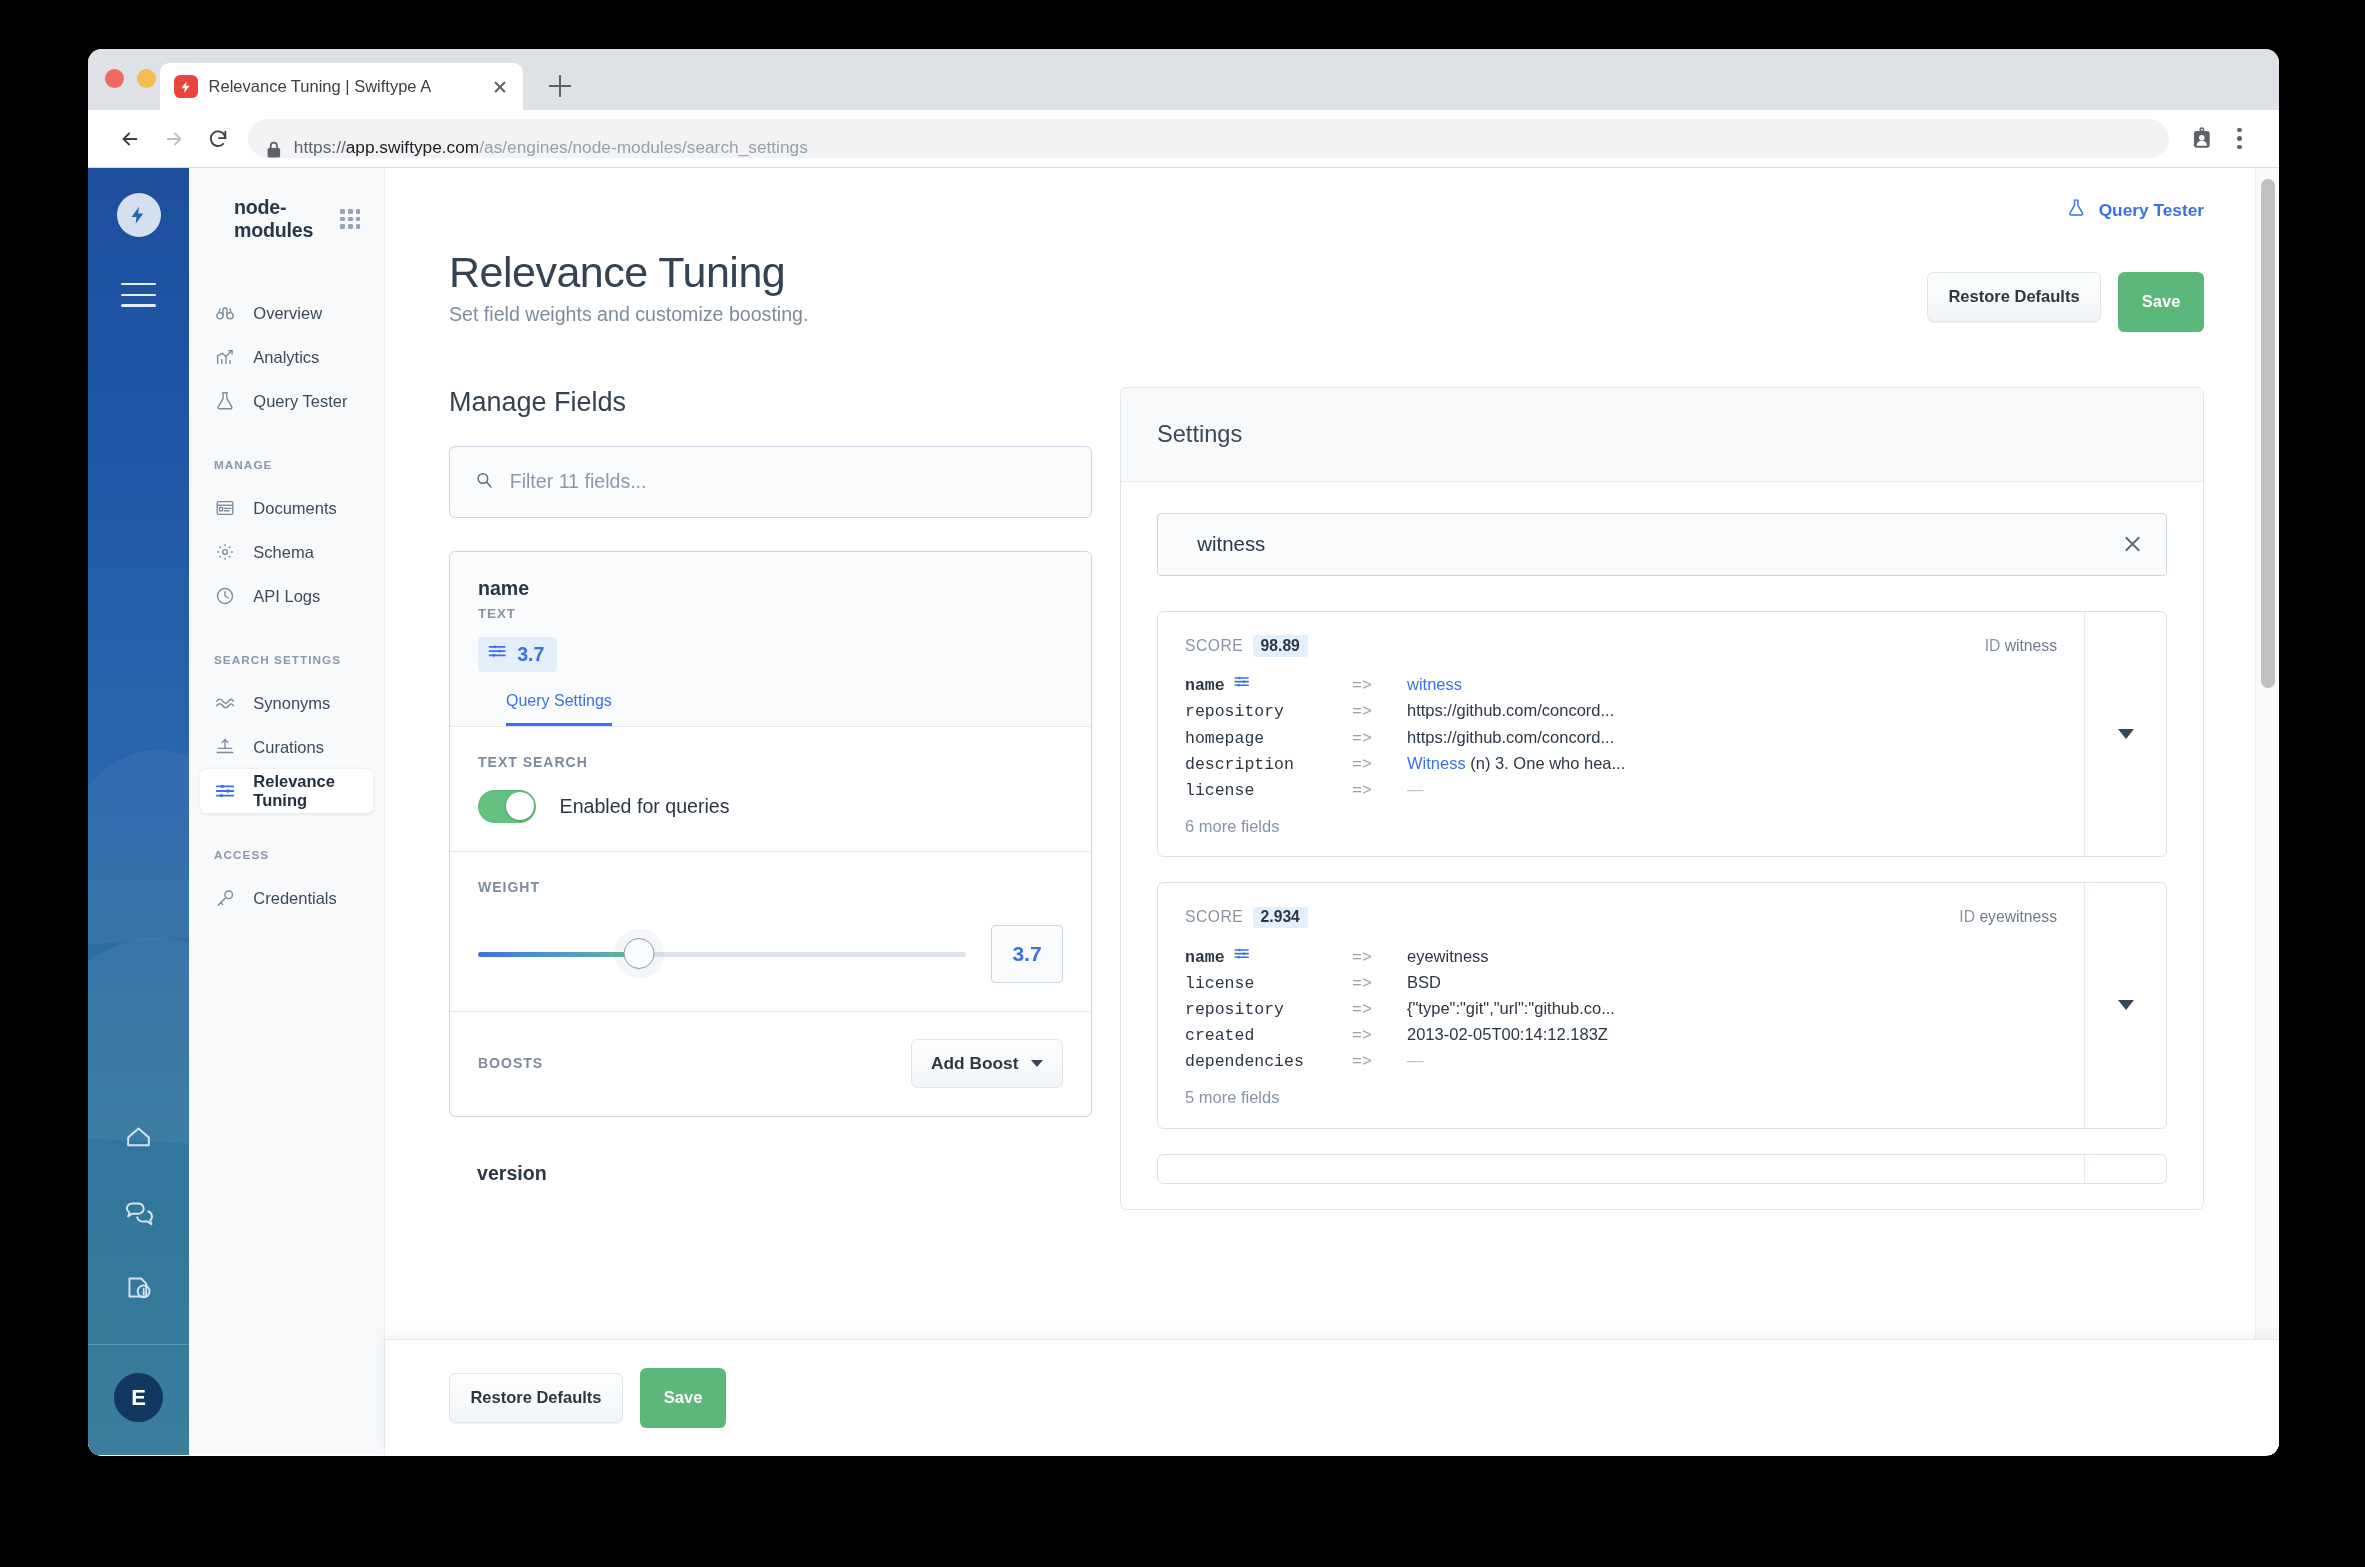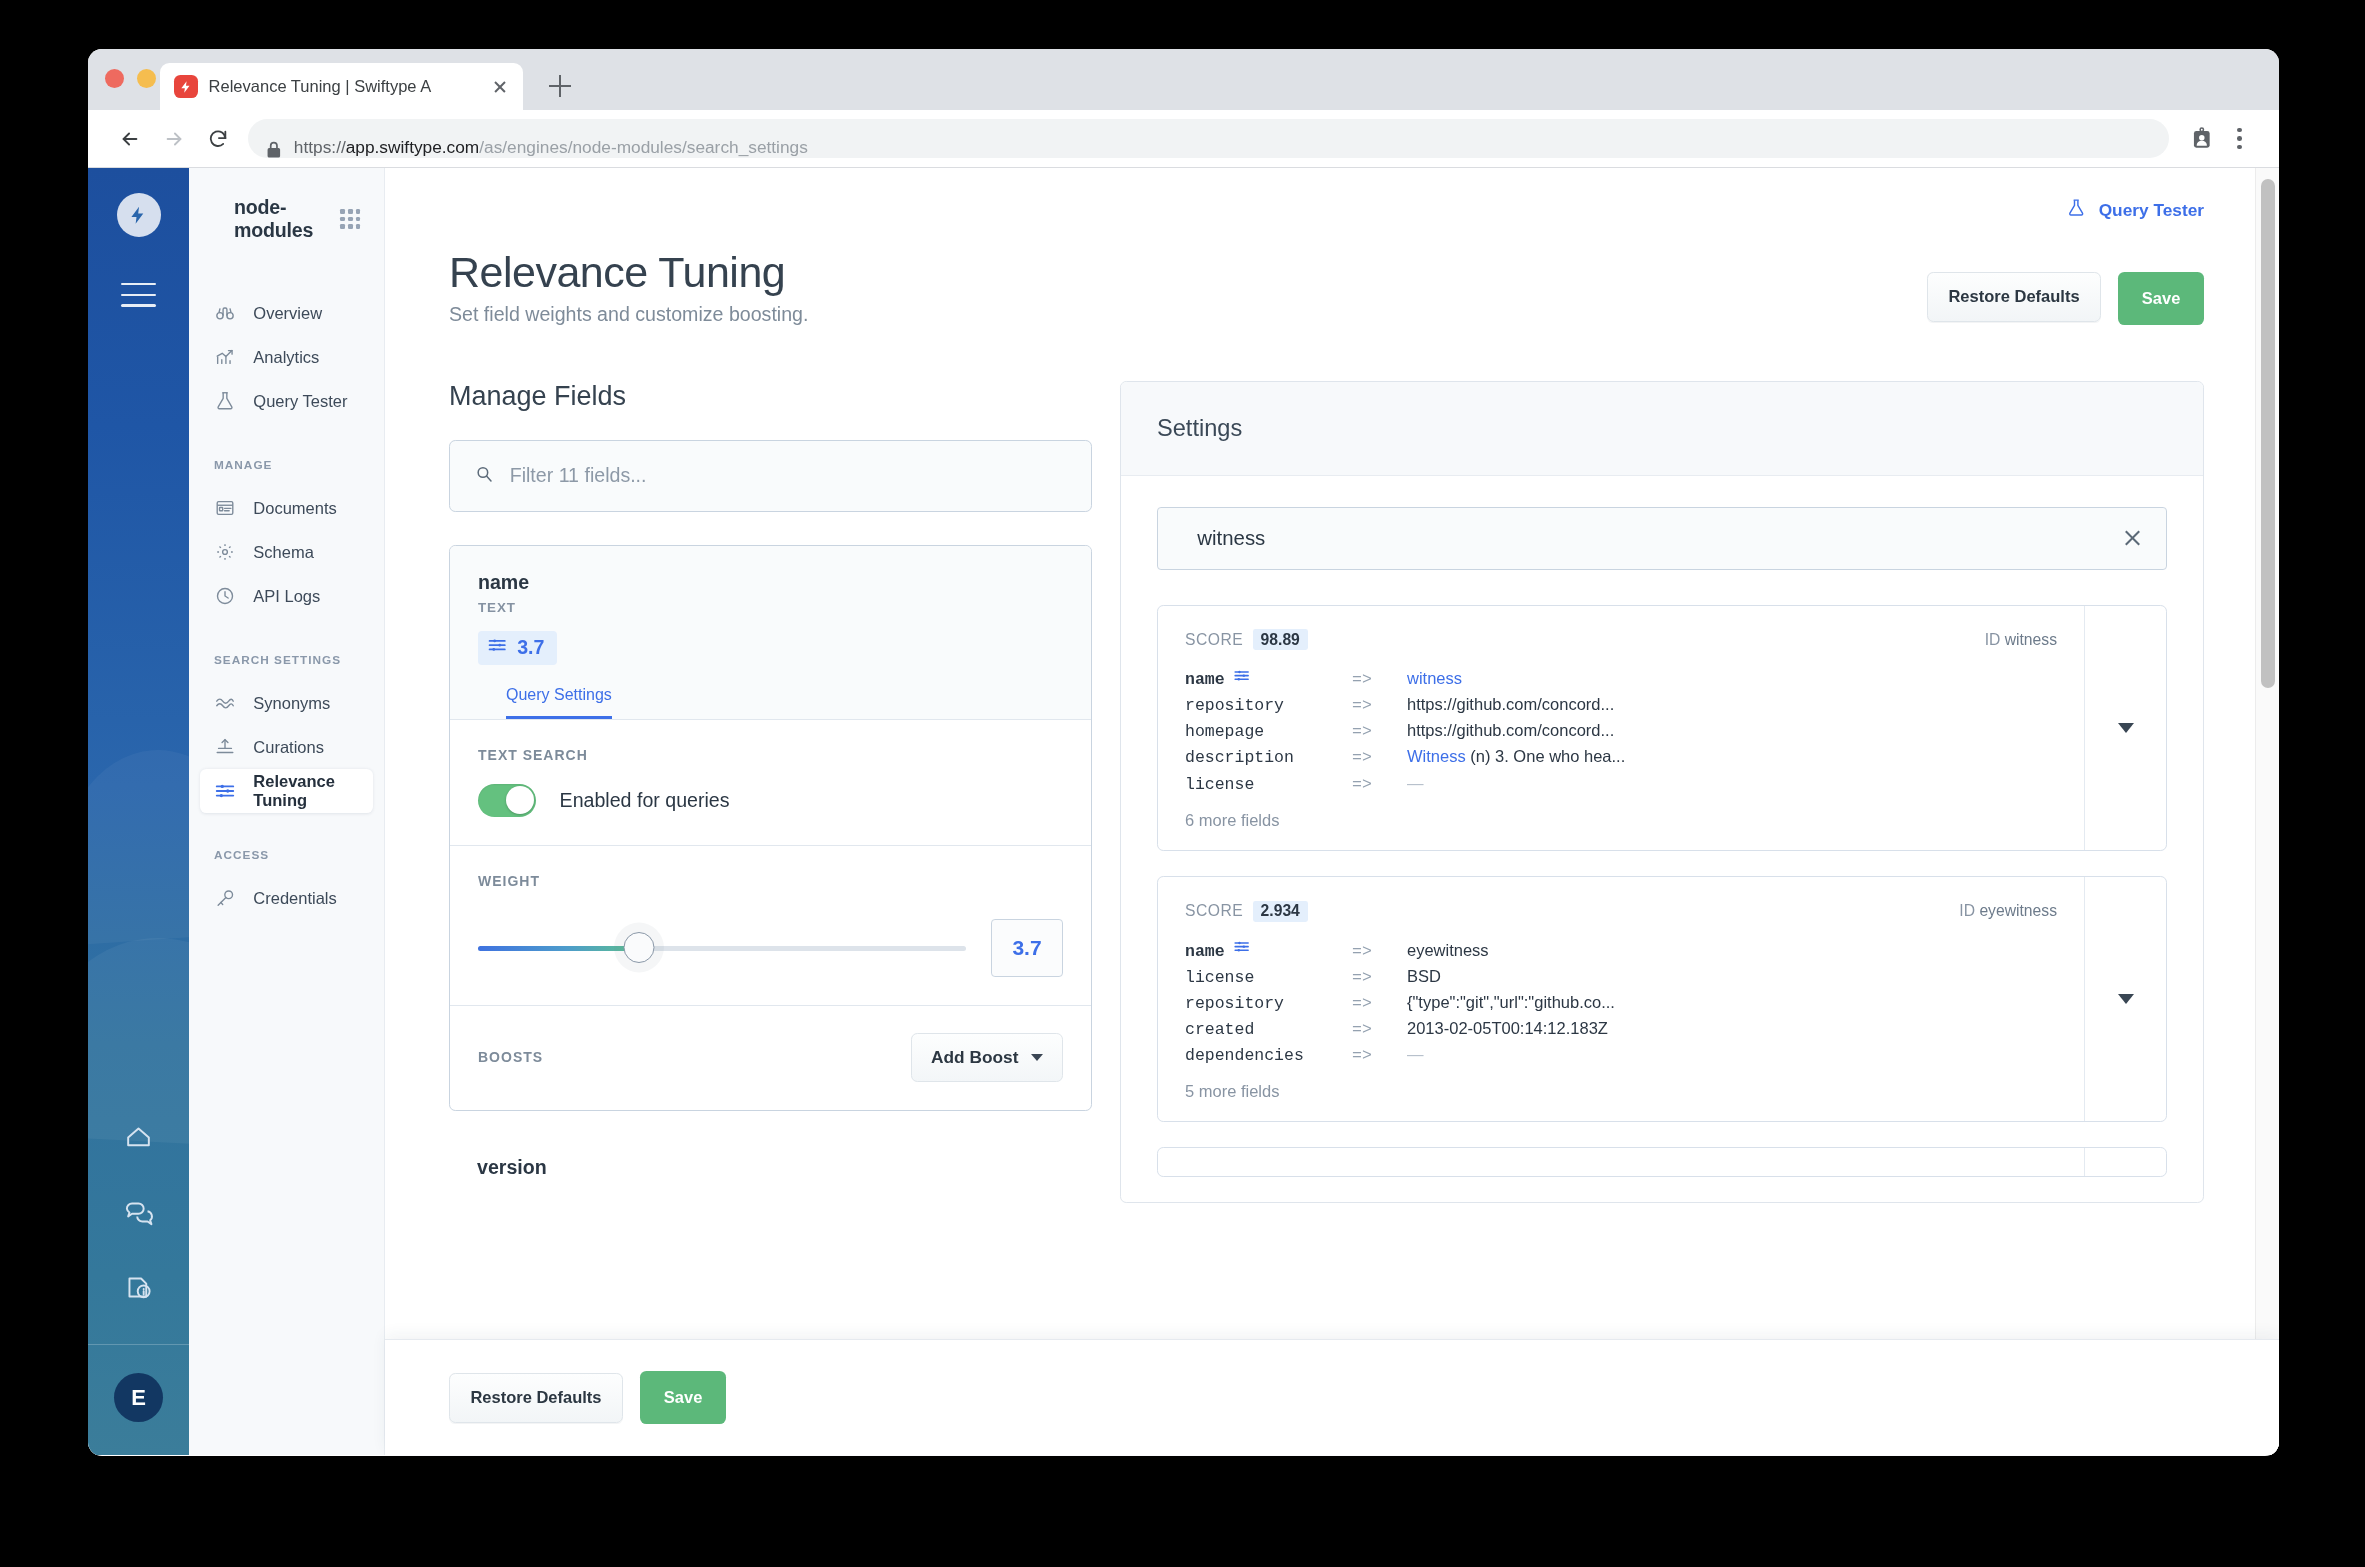--- a/index.html
+++ b/index.html
@@ -132,21 +132,21 @@
 
   .titlebar { display: flex; align-items: flex-start; justify-content: space-between; padding: 23.6px 75px 0 64px; }
   .pg-title { font-size: 43px; font-weight: 400; color: #35424f; letter-spacing: -0.5px; line-height: 1.15; }
   .pg-sub { font-size: 19.6px; color: #7e8b99; margin-top: 5px; }
   .title-actions { display: flex; gap: 17.3px; padding-top: 23.6px; }
 
   .btn { border-radius: 6.3px; font-size: 16.5px; font-weight: 700; cursor: pointer;
     display: inline-flex; align-items: center; justify-content: center; }
   .btn-default { background: linear-gradient(180deg,#fdfefe,#f2f5f7); border: 0.8px solid #dfe5ea;
     color: #2c3742; padding: 0 20.4px; height: 50px; box-shadow: 0 0.8px 0.8px rgba(25,40,60,.05); }
-  .btn-primary { background: #5cb87a; color: #fff; border: none; padding: 0 23.6px; height: 53px; }
+  .btn-primary { background: #5cb87a; color: #fff; border: none; padding: 0 23.6px; height: 60px; }
 
   .columns { display: flex; gap: 28px; padding: 55px 75px 0 64px; align-items: flex-start; }
   .col-left { flex: 0 0 643px; }
   .col-right { flex: 1 1 auto; }
 
   .sec-title { font-size: 27px; color: #35424f; margin-bottom: 28px; }
 
   .filter-box {
     height: 72px; border: 0.8px solid #c9d4e0; border-radius: 6.3px; background: #f9fbfc;
     display: flex; align-items: center; gap: 15.7px; padding: 0 23.6px; margin-bottom: 33px;

